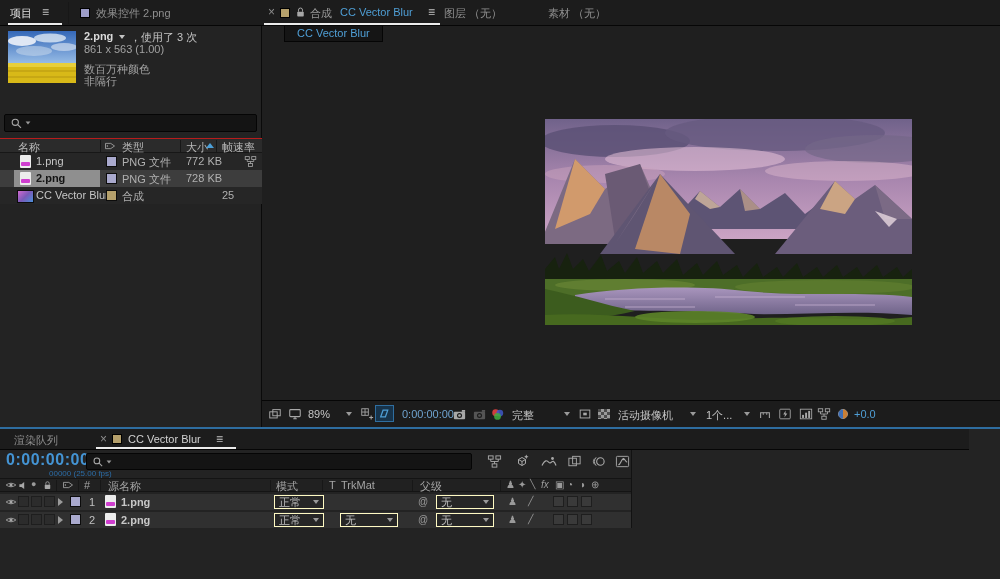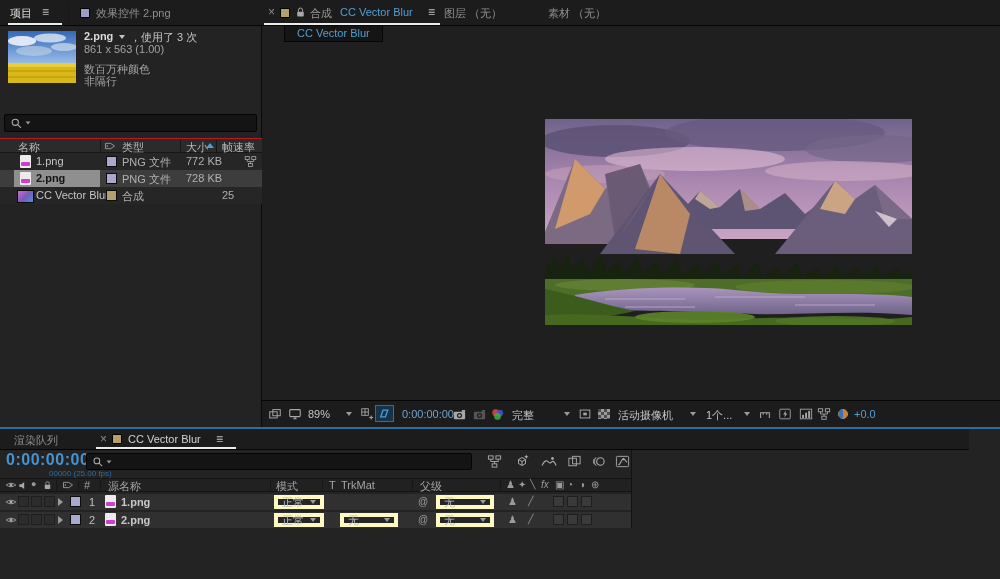--- a/index.html
+++ b/index.html
@@ -10,21 +10,21 @@
   .tabbar{position:absolute;background:#1c1c1c;border-bottom:1px solid #060606;box-sizing:border-box;}
   .uline{position:absolute;height:2px;background:#ececec;}
   .ic{display:block;color:#a8a8a8;}
   .caret{width:0;height:0;border-left:3.5px solid transparent;border-right:3.5px solid transparent;border-top:4px solid #9a9a9a;}
   .tri-r{width:0;height:0;border-top:4px solid transparent;border-bottom:4px solid transparent;border-left:5px solid #9a9a9a;}
   .tri-d{width:0;height:0;border-left:3.5px solid transparent;border-right:3.5px solid transparent;border-top:4.5px solid #c4c4c4;}
   .sortup{width:0;height:0;border-left:4px solid transparent;border-right:4px solid transparent;border-bottom:5px solid #4c9fd8;}
   .sq{position:absolute;width:10px;height:10px;border:1px solid #000;box-sizing:border-box;}
   .vline{position:absolute;width:1px;background:#171717;}
   .searchbox{position:absolute;background:#141414;border:1px solid #050505;border-radius:2px;box-sizing:border-box;display:flex;align-items:center;padding-left:5px;gap:2px;}
-  .cellbox{position:absolute;background:#262626;border:4px solid #fef9c3;box-sizing:border-box;height:14px;display:flex;align-items:center;justify-content:space-between;padding:0 4px;color:#bdbdbd;}
+  .cellbox{position:absolute;background:#262626;border:1px solid #fef9c3;box-sizing:border-box;height:14px;display:flex;align-items:center;justify-content:space-between;padding:0 4px;color:#bdbdbd;}
   .swatch{position:absolute;width:11px;height:11px;border:1px solid #0c0c0c;box-sizing:border-box;}
   .fileic{position:absolute;width:11px;height:13px;background:#ececec;border-radius:1px;}
   .fileic:after{content:"";position:absolute;left:1px;right:1px;bottom:2px;height:4px;background:#cf3ecf;border-radius:1px;}
   .switchbox{position:absolute;width:11px;height:11px;background:#3a3a3a;border:1px solid #1e1e1e;box-sizing:border-box;}
   .glyph{position:absolute;color:#9a9a9a;}
   .checker{background:repeating-conic-gradient(#9a9a9a 0% 25%, #4c4c4c 0% 50%) 0 0/6px 6px;width:12px;height:10px;}
 </style>
 </head>
 <body>
 

